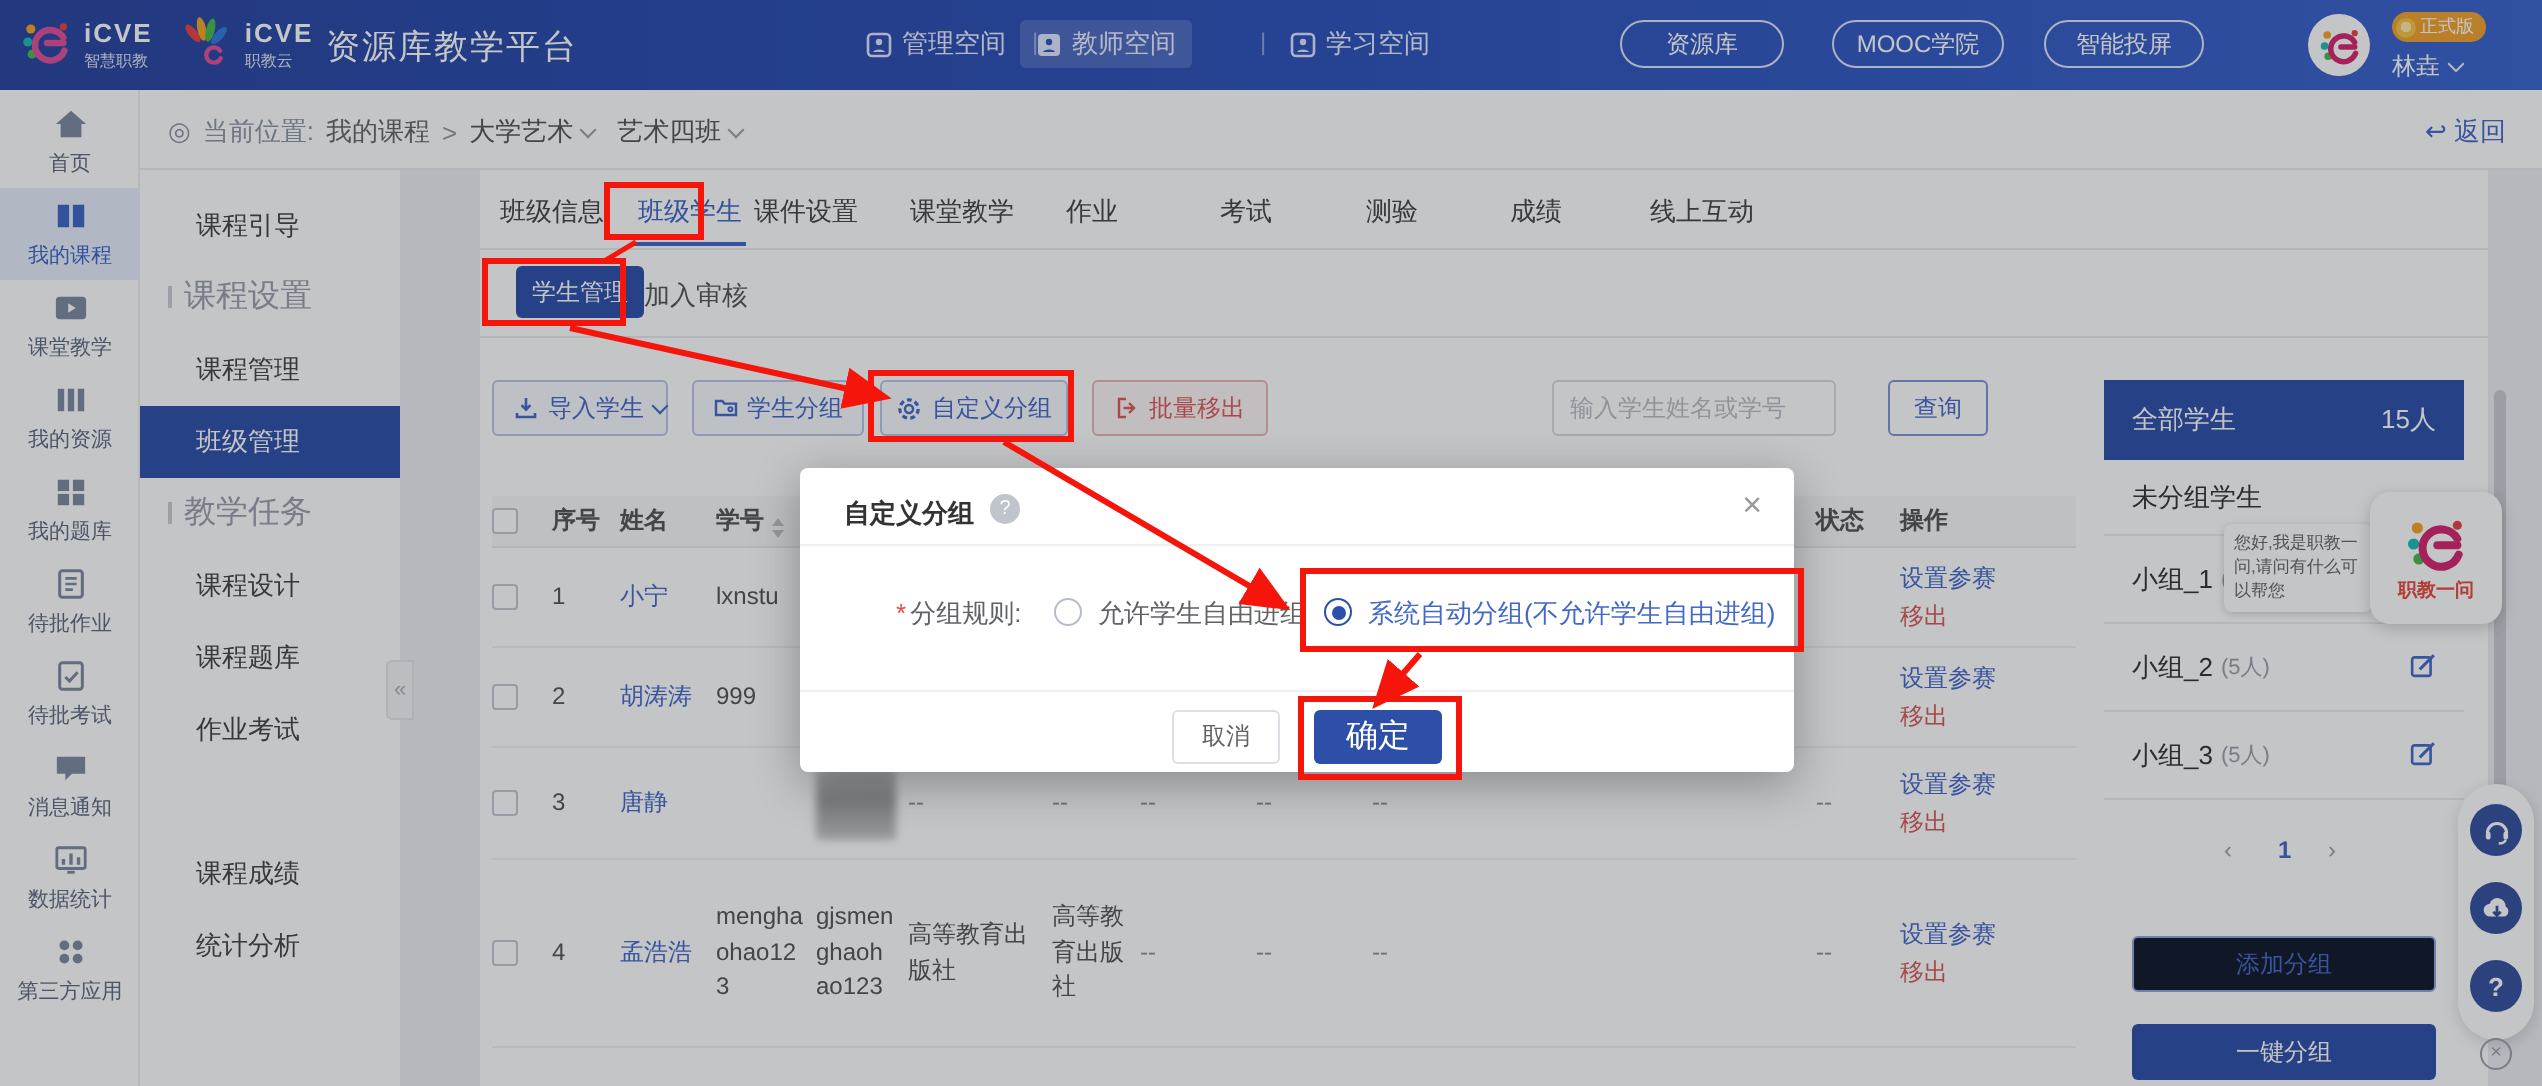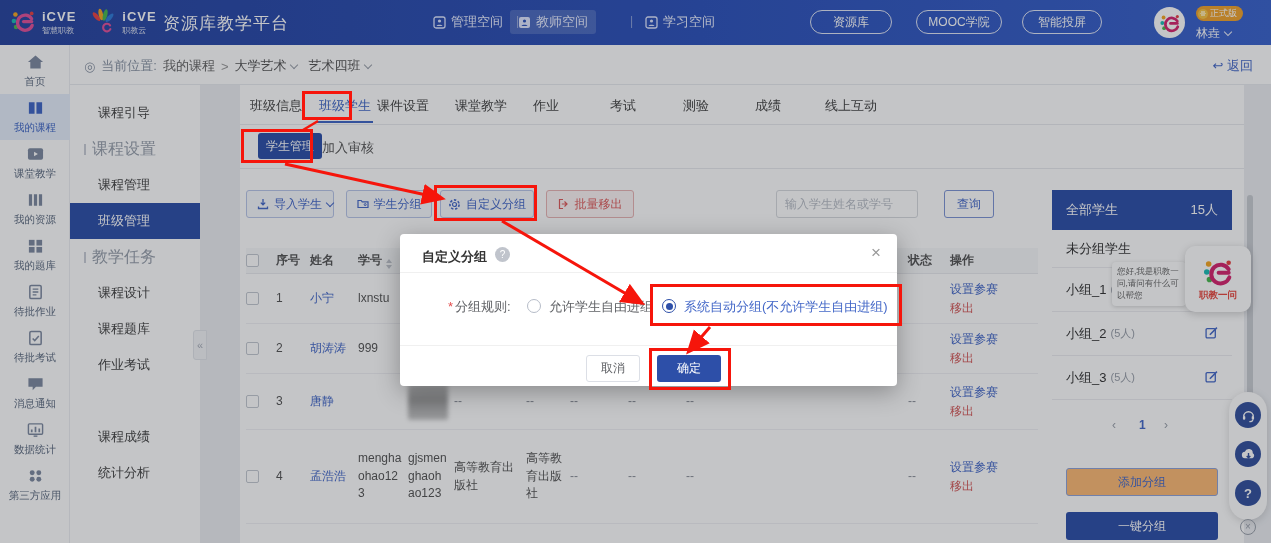--- a/index.html
+++ b/index.html
@@ -102,21 +102,21 @@
   
   .gp-head { position:absolute; left:1052px; top:190px; width:180px; height:40px; background:#2d4fa8; color:#fff;
     display:flex; align-items:center; justify-content:space-between; padding:0 14px; font-size:13px; cursor:pointer; }
   .gp-row { position:absolute; left:1052px; width:180px; border-bottom:1px solid #ededf0; display:flex; align-items:center;
     padding:0 14px; background:#fff; cursor:pointer; }
   .gp-name { font-size:13px; color:#333; }
   .gp-count { font-size:11px; color:#9aa0aa; margin-left:4px; }
   .gp-edit { margin-left:auto; cursor:pointer; }
   .pg { position:absolute; top:418px; font-size:12px; color:#9aa0aa; cursor:pointer; }
   .pg.cur { color:#4468c8; font-weight:bold; cursor:default; }
-  .gp-add { position:absolute; left:1066px; top:468px; width:152px; height:28px; background:#fdba74; border:1px solid #8fa3d8;
+  .gp-add { position:absolute; left:1066px; top:468px; width:152px; height:28px; background:#0f172a; border:1px solid #8fa3d8;
     color:#4468c8; border-radius:3px; font-size:12px; cursor:pointer; }
   .gp-one { position:absolute; left:1066px; top:512px; width:152px; height:28px; background:#2d4fa8; border:none;
     color:#fff; border-radius:3px; font-size:12px; cursor:pointer; }
 
   
   .scrollthumb { position:absolute; left:1247px; top:195px; width:6px; height:212px; background:#c9ccd2; border-radius:3px; z-index:10; cursor:pointer; }
   .bubble { position:absolute; left:1112px; top:262px; width:74px; background:#fff; border-radius:4px; padding:4px 5px;
     font-size:8.5px; color:#666; line-height:1.4; box-shadow:0 1px 4px rgba(0,0,0,.18); z-index:20; }
   .helper { position:absolute; left:1185px; top:246px; width:66px; height:66px; background:#fff; border-radius:10px;
     box-shadow:0 2px 8px rgba(0,0,0,.2); display:flex; flex-direction:column; align-items:center; justify-content:center;
@@ -141,21 +141,21 @@
   .m-star { color:#e34d4d; margin-right:2px; }
   .m-label { position:absolute; left:48px; top:64px; font-size:13px; color:#606266; }
   .radio { position:absolute; width:14px; height:14px; border-radius:50%; border:1px solid #b6bcc8; background:#fff; cursor:pointer; }
   .radio.sel { border-color:#2d4fa8; }
   .radio.sel::after { content:""; position:absolute; left:2.5px; top:2.5px; width:7px; height:7px; border-radius:50%; background:#2d4fa8; }
   .r-lbl { position:absolute; font-size:13px; color:#606266; cursor:pointer; }
   .r-lbl.blue { color:#4468c8; }
   .m-cancel { position:absolute; left:186px; top:121px; width:54px; height:27px; background:#fff; border:1px solid #dcdfe6;
     border-radius:3px; color:#606266; font-size:12px; cursor:pointer; }
   .m-ok { position:absolute; left:257px; top:121px; width:64px; height:27px; background:#2d4fa8; border:none;
-    border-radius:3px; color:#fff; font-size:12px; cursor:pointer; }
+    border-radius:3px; color:#fff; font-size:16px; cursor:pointer; }
 
   
   .anno { position:absolute; border:3px solid #f6150b; z-index:50; pointer-events:none; }
   .annosvg { position:absolute; left:0; top:0; width:1271px; height:543px; z-index:50; pointer-events:none; }
 </style>
 </head>
 <body>
 
 <div class="page">
 

